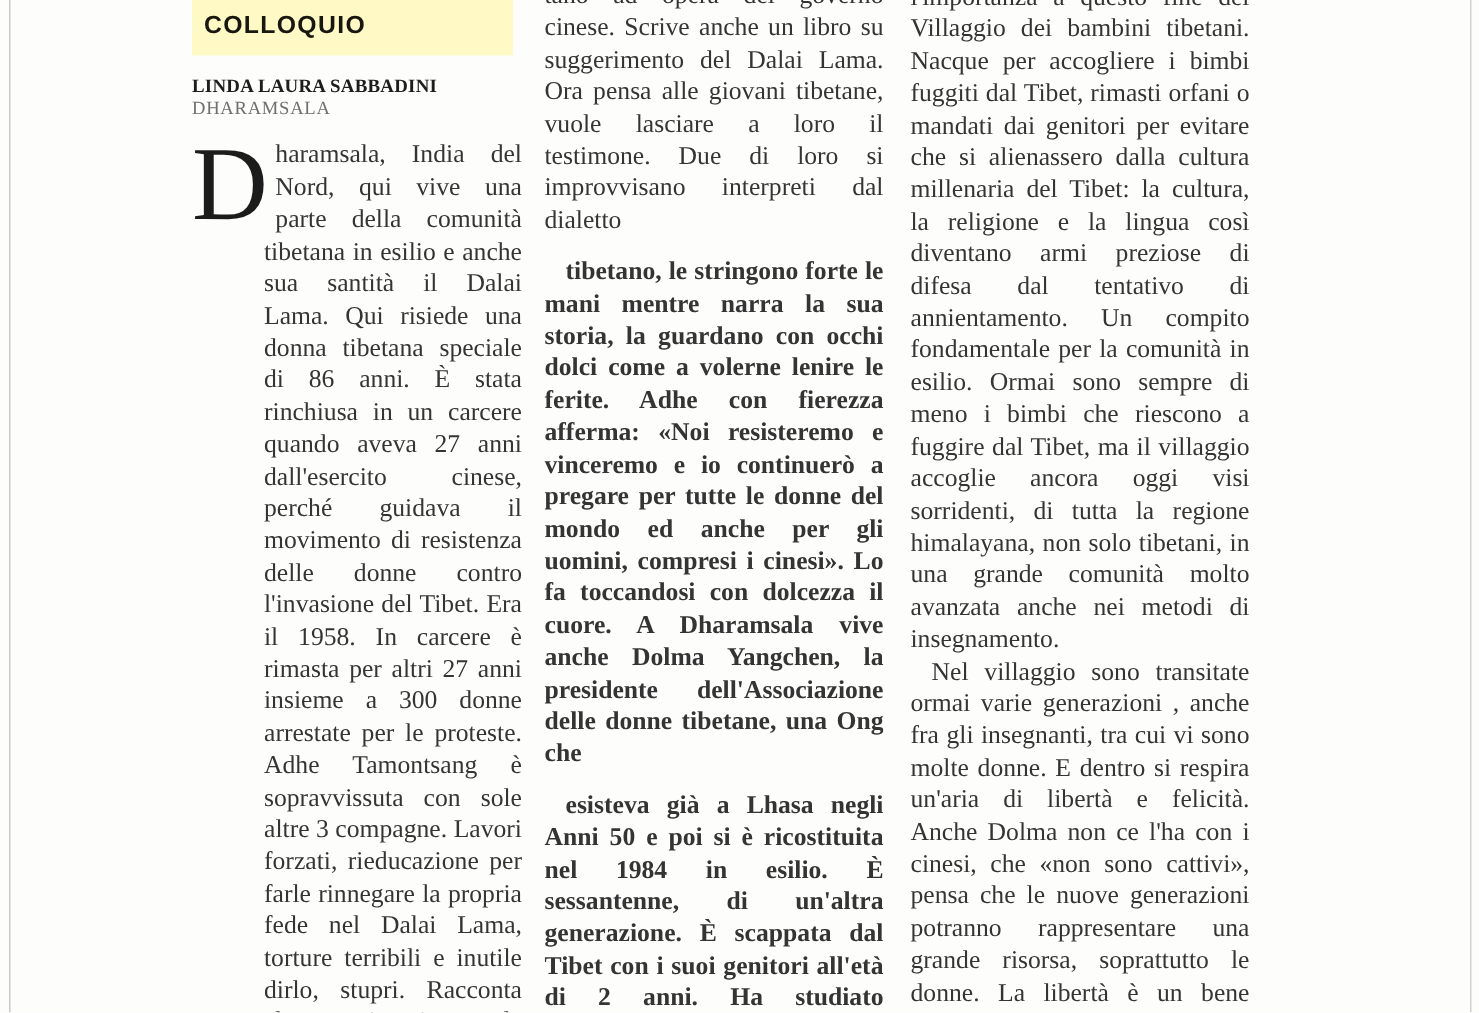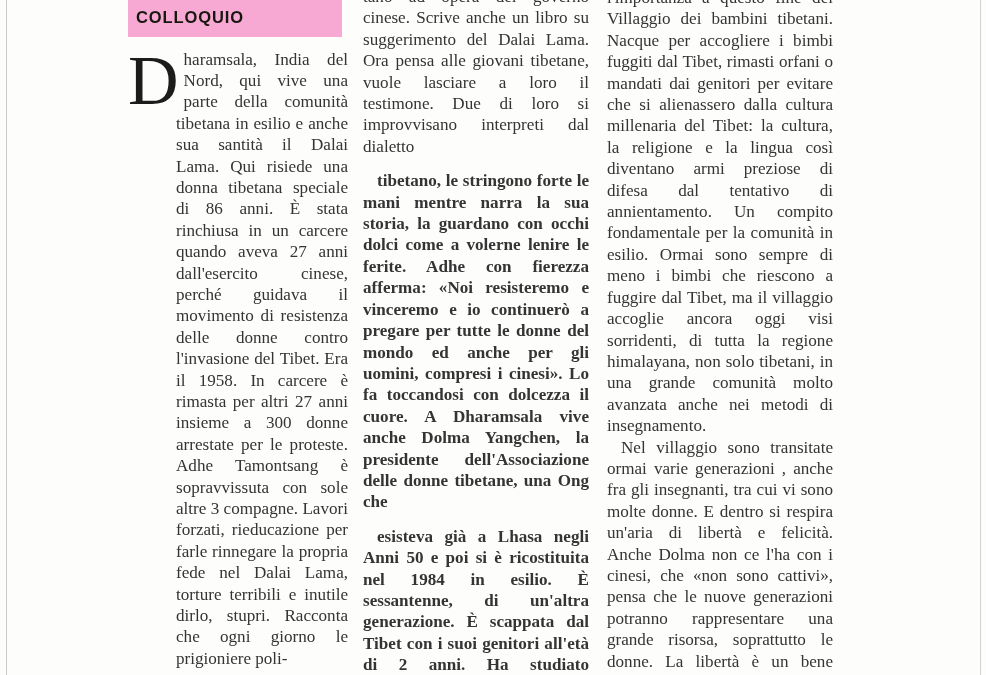--- a/index.html
+++ b/index.html
@@ -42,21 +42,21 @@
     bottom: 0;
     overflow: hidden;
   }
   #col1 { left: 128px;  width: 220px; }
   #col2 { left: 363px;  width: 226px; }
   #col3 { left: 607px;  width: 226px; }
 
   
   .kicker {
     display: block;
-    background: #f9a8d4;
+    background: #fef9c3;
     color: #17170f;
     font-family: "Liberation Sans", "DejaVu Sans", sans-serif;
     font-weight: bold;
     font-size: 16.5px;
     letter-spacing: 0.9px;
     line-height: 1;
     padding: 9px 10px 11px 10px;
     margin: 0 0 0 -2px;
     width: 216px;
     box-sizing: border-box;
@@ -124,20 +124,24 @@
 
 <div id="page">
 
   <div class="rule-left"></div>
   <div class="rule-right"></div>
 
   <div class="col" id="col1">
 
     <div class="kicker">COLLOQUIO</div>
 
+    <div class="byline">
+      <span class="byline-name">LINDA LAURA SABBADINI</span>
+      <span class="byline-place">DHARAMSALA</span>
+    </div>
 
     <div class="dropcap-wrap">
       <span class="dropcap">D</span>
       <p class="body">haramsala, India del Nord, qui vive una parte della comunità tibetana in esilio e anche sua santità il Dalai Lama. Qui risiede una donna tibetana speciale di 86 anni. È stata rinchiusa in un carcere quando aveva 27 anni dall'esercito cinese, perché guidava il movimento di resistenza delle donne contro l'invasione del Tibet. Era il 1958. In carcere è rimasta per altri 27 anni insieme a 300 donne arrestate per le proteste. Adhe Tamontsang è sopravvissuta con sole altre 3 compagne. Lavori forzati, rieducazione per farle rinnegare la propria fede nel Dalai Lama, torture terribili e inutile dirlo, stupri. Racconta che ogni giorno le prigioniere poli-</p>
     </div>
 
     <p class="body gap">tiche venivano messe in fila e i carcerieri ne selezionavano alcune per stuprarle. Lo stupro è il tentativo di annientamento sistematico delle donne durante le guerre, i carcerieri lo sapevano bene. Ma lei si sentiva libera dentro, ha sempre cre-</p>
 
   </div>
 

